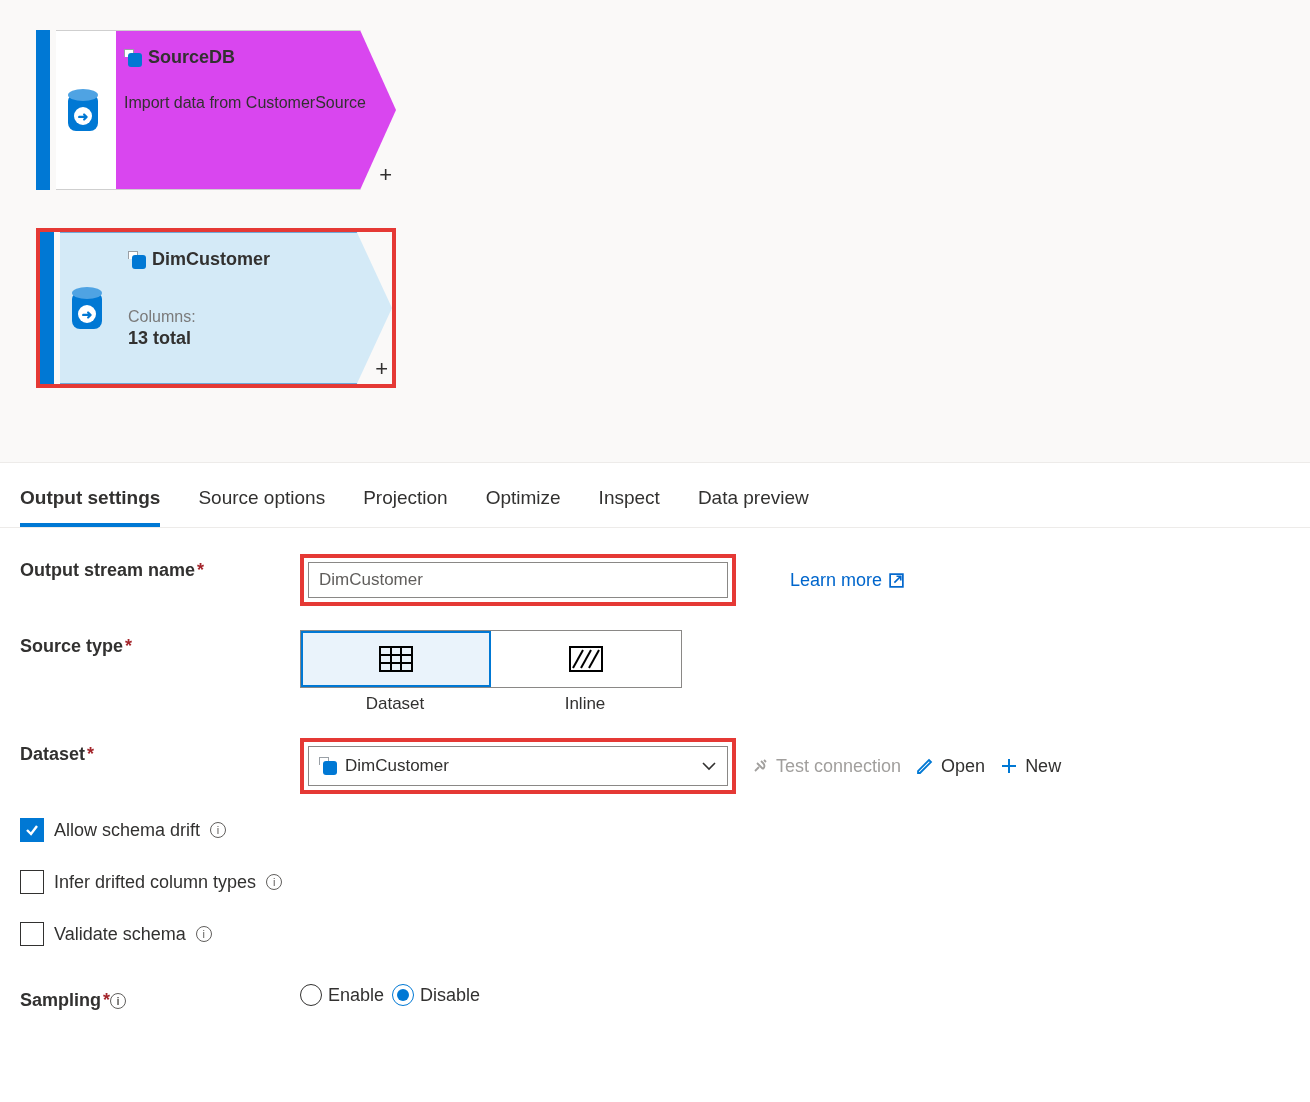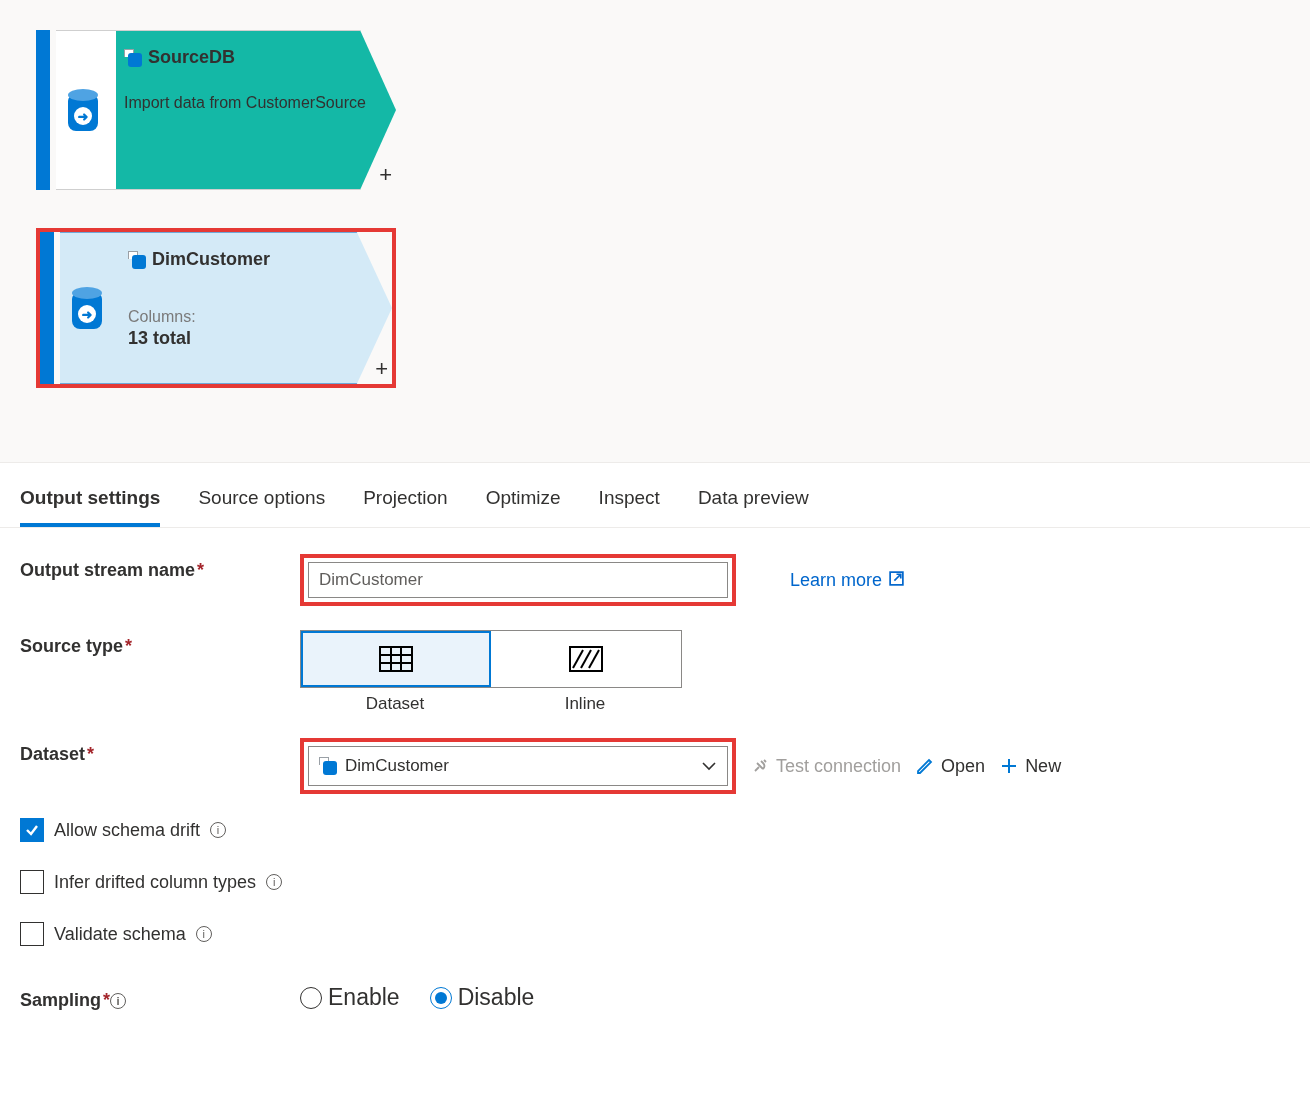--- a/index.html
+++ b/index.html
@@ -43,21 +43,21 @@
     background: #fff;
     display: flex;
     align-items: center;
     justify-content: center;
     border-top: 1.5px solid #cfcfcf;
     border-bottom: 1.5px solid #cfcfcf;
   }
   .node.selected .node-icon-col { background: #d4eaf7; border-color:#6fa8d8;}
   .node-main {
     flex: 1;
-    background: #14b8a6;
+    background: #d946ef;
     border-top: 1.5px solid #cfcfcf;
     border-bottom: 1.5px solid #cfcfcf;
     padding: 16px 18px 10px 8px;
   }
   .node.selected .node-main { background: #d4eaf7; border-color:#6fa8d8;}
   .node-title-row { display:flex; align-items:center; gap:6px; font-weight:600; font-size:18px;}
   .node-desc { margin-top: 24px; font-size:16px; color:#323130; line-height:1.35;}
   .node-col-label { color:#7a7a7a; font-size:16px; margin-top:38px;}
   .node-col-total { font-weight:600; font-size:18px; margin-top:2px;}
   .node-plus {
@@ -114,21 +114,21 @@
     width: 280px; font-size:18px; font-weight:600; padding-top:6px;
     display:flex; align-items:center; gap:0;
   }
   .req { color:#a4262c; margin-left:2px;}
   .ctrl-col { flex:1; display:flex; align-items:center; gap:14px; flex-wrap:wrap;}
   .hl-box { border: 4px solid #e53935; padding: 4px; display:inline-block;}
   input[type=text].txt {
     width: 420px; padding: 7px 10px; font-size:17px; color:#605e5c;
     border:1px solid #8a8886; background:#fff;
   }
-  .learn-link { color:#0066cc; font-size:18px; display:inline-flex; align-items:flex-start; gap:6px; margin-left: 40px; cursor:pointer;}
+  .learn-link { color:#0066cc; font-size:18px; display:inline-flex; align-items:center; gap:6px; margin-left: 40px; cursor:pointer;}
   .ext-icon svg{width:17px;height:17px;}
   .seg-group { display:flex; border:1px solid #8a8886; }
   .seg {
     width: 190px; height:56px; display:flex; align-items:center; justify-content:center;
     border-right:1px solid #8a8886; cursor:pointer;
   }
   .seg:last-child{border-right:none;}
   .seg.active { background:#eaf3fb; outline:2px solid #0078d4; outline-offset:-2px;}
   .seg-labels { display:flex; margin-top:6px;}
   .seg-lbl { width:190px; text-align:center; font-size:17px;}
@@ -142,21 +142,21 @@
   .action-btn .ico{color:#0078d4;}
   .action-btn.disabled .ico{color:#a19f9d;}
   .chk-row { display:flex; align-items:center; gap:10px; font-size:18px; margin-bottom:14px;}
   .chk {
     width:24px;height:24px;border:1.5px solid #323130;display:inline-flex;
     align-items:center;justify-content:center;background:#fff;cursor:pointer;
   }
   .chk.checked{background:#0078d4;border-color:#0078d4;color:#fff;}
   .info-ic{ width:16px;height:16px;border:1.2px solid #605e5c;border-radius:50%;
     display:inline-flex;align-items:center;justify-content:center;font-size:11px;color:#605e5c;}
-  .radio-row{display:flex;align-items:center;gap:30px;font-size:23px;}
+  .radio-row{display:flex;align-items:center;gap:8px;font-size:18px;}
   .radio{width:22px;height:22px;border:1.8px solid #323130;border-radius:50%;
     display:inline-flex;align-items:center;justify-content:center;cursor:pointer;}
   .radio.sel{border-color:#0078d4;}
   .radio.sel::after{content:"";width:12px;height:12px;background:#0078d4;border-radius:50%;}
   svg{display:block;}
 </style>
 </head>
 <body>
 
 <div class="canvas-area">

